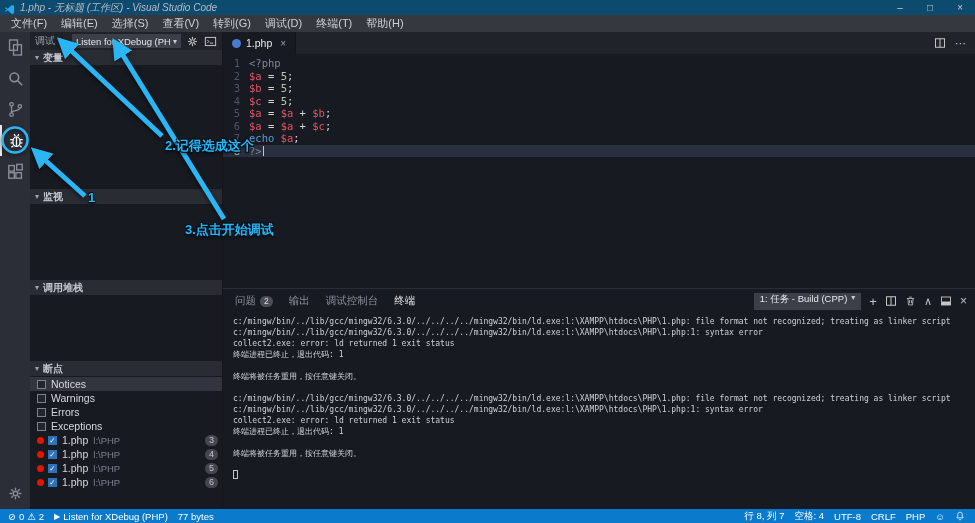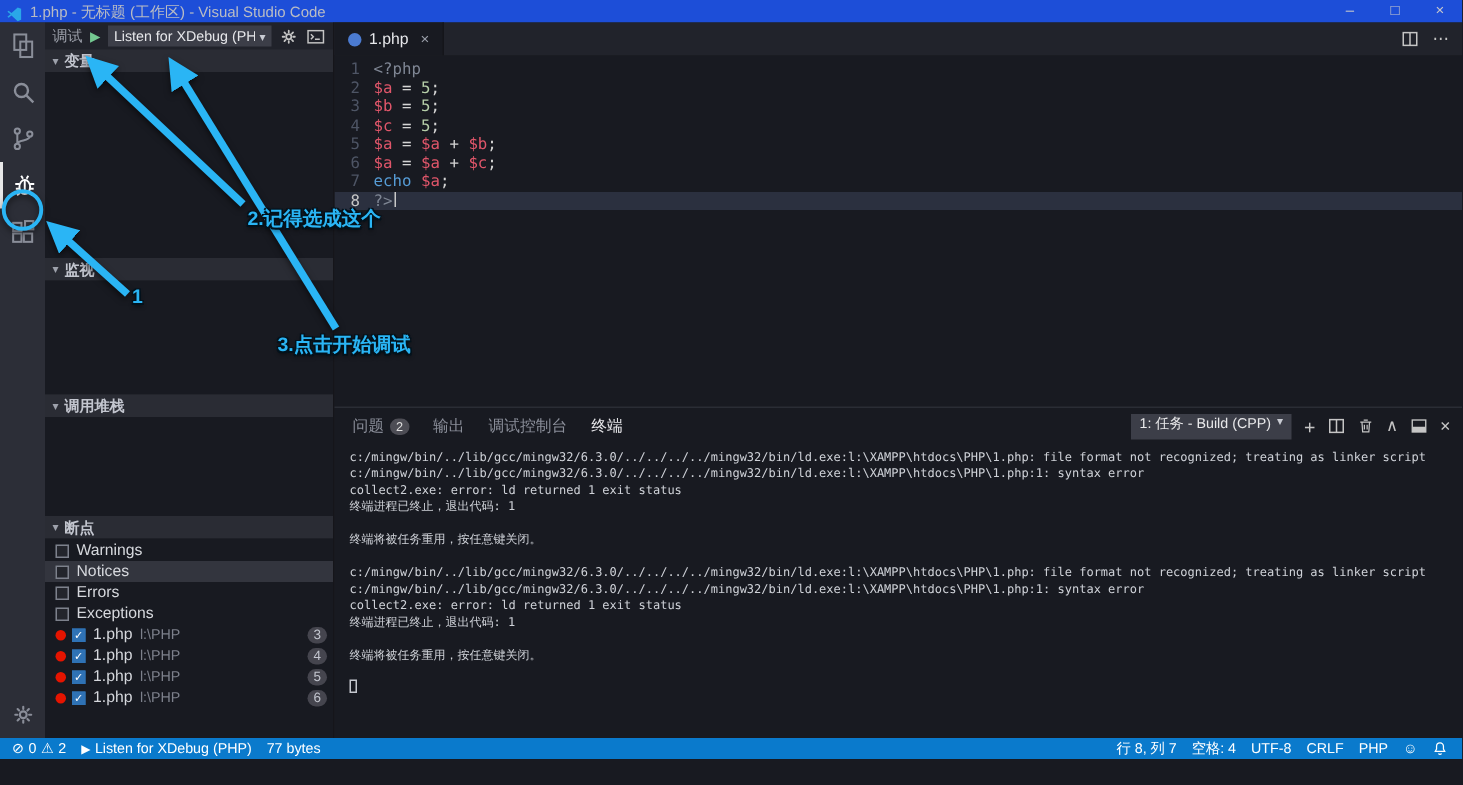--- a/index.html
+++ b/index.html
@@ -1,21 +1,21 @@
 <!DOCTYPE html>
 <html><head>
 <meta charset="utf-8">
 <style>
   * { box-sizing: border-box; margin: 0; padding: 0; }
   html,body { width: 975px; height: 523px; overflow: hidden; }
   body { font-family: "Liberation Sans","DejaVu Sans",sans-serif; background:#181a21; }
   .window { position: relative; width: 975px; height: 523px; background:#181a21; overflow:hidden; }
 
   
-  .titlebar { height:15px; background:#1d4ed8; display:flex; align-items:flex-end; padding-left:4px; }
+  .titlebar { height:15px; background:#0c4a6e; display:flex; align-items:flex-end; padding-left:4px;font-style:italic; }
   .title-text { color:#b9bcc4; font-size:10px; margin-left:5px; white-space:nowrap; }
   .win-controls { margin-left:auto; display:flex; height:100%; }
   .win-btn { width:30px; display:flex; align-items:center; justify-content:center; color:#c8c8cc; font-size:10px; }
 
   
   .menubar { height:17px; background:#363840; display:flex; align-items:center; padding-left:4px; }
   .menu-item { padding:0 7px; color:#cfd1d8; font-size:11px; white-space:nowrap; }
 
   
   .workbench { display:flex; height:477px; }
@@ -99,20 +99,30 @@
         <path fill="#2aa7e8" d="M17 2l-9 8.2-4.2-3.2L2 8.5l4.6 3.5L2 15.5 3.8 17l4.2-3.2L17 22l5-2V4z"></path>
       </svg>
     <span class="title-text">1.php - 无标题 (工作区) - Visual Studio Code</span>
     <div class="win-controls">
       <span class="win-btn">–</span>
       <span class="win-btn">□</span>
       <span class="win-btn">×</span>
     </div>
   </div>
 
+  <div class="menubar">
+      <span class="menu-item">文件(F)</span>
+      <span class="menu-item">编辑(E)</span>
+      <span class="menu-item">选择(S)</span>
+      <span class="menu-item">查看(V)</span>
+      <span class="menu-item">转到(G)</span>
+      <span class="menu-item">调试(D)</span>
+      <span class="menu-item">终端(T)</span>
+      <span class="menu-item">帮助(H)</span>
+    </div>
 
   <div class="workbench">
 
     <div class="activitybar">
       <div class="act-icon">
         <svg width="19" height="19" viewBox="0 0 24 24" fill="none" stroke="#8a8e99" stroke-width="1.7">
             <rect x="4.5" y="2.5" width="10" height="13"></rect>
             <rect x="9.5" y="8.5" width="10" height="13"></rect>
           </svg>
       </div>
@@ -191,27 +201,27 @@
         <span class="twisty">▾</span>
         <span>调用堆栈</span>
       </div>
       <div class="section-body h-stack"></div>
 
       <div class="section-header">
         <span class="twisty">▾</span>
         <span>断点</span>
       </div>
       <div class="bp-list">
-          <div class="bp-row">
-            <span class="checkbox"></span>
-            <span class="bp-file">Warnings</span>
-          </div>
           <div class="bp-row selected">
             <span class="checkbox"></span>
             <span class="bp-file">Notices</span>
+          </div>
+          <div class="bp-row">
+            <span class="checkbox"></span>
+            <span class="bp-file">Warnings</span>
           </div>
           <div class="bp-row">
             <span class="checkbox"></span>
             <span class="bp-file">Errors</span>
           </div>
           <div class="bp-row">
             <span class="checkbox"></span>
             <span class="bp-file">Exceptions</span>
           </div>
           <div class="bp-row">

